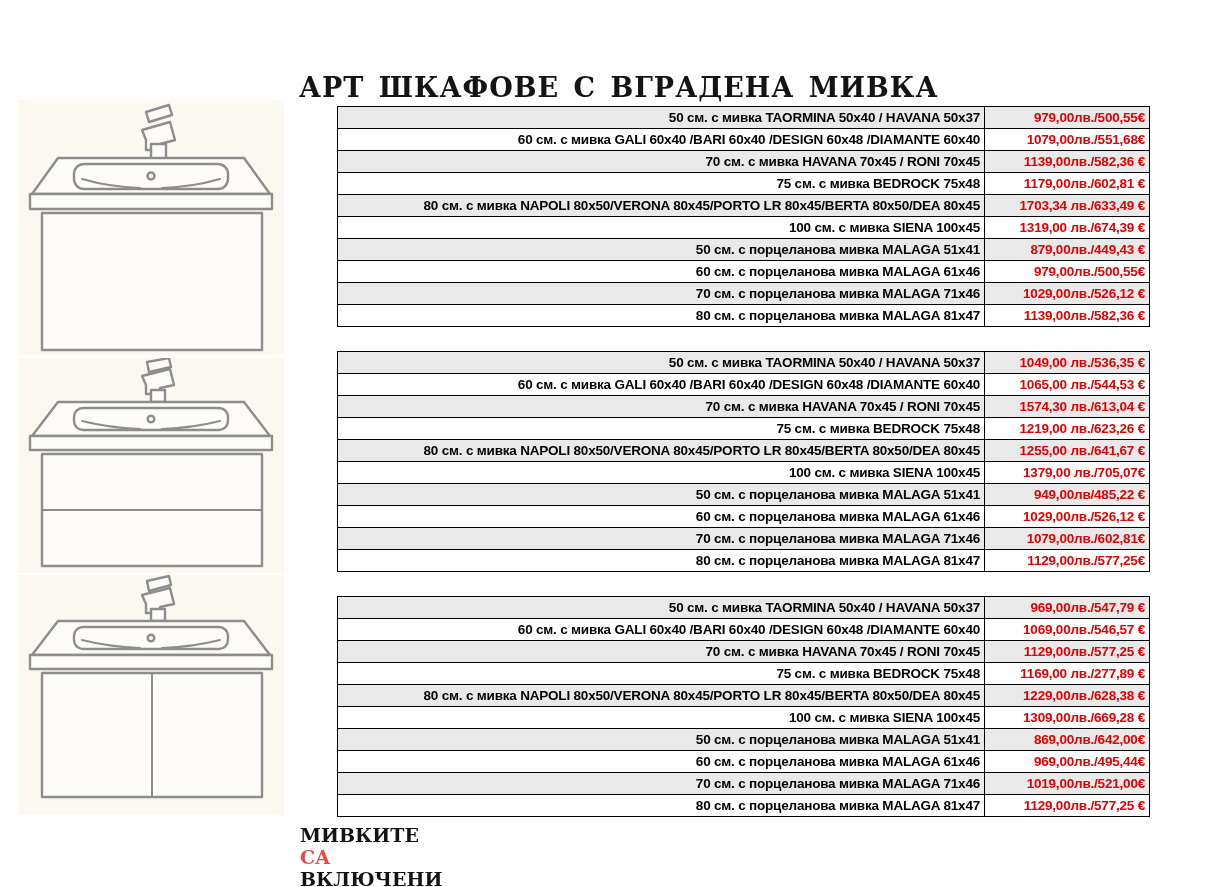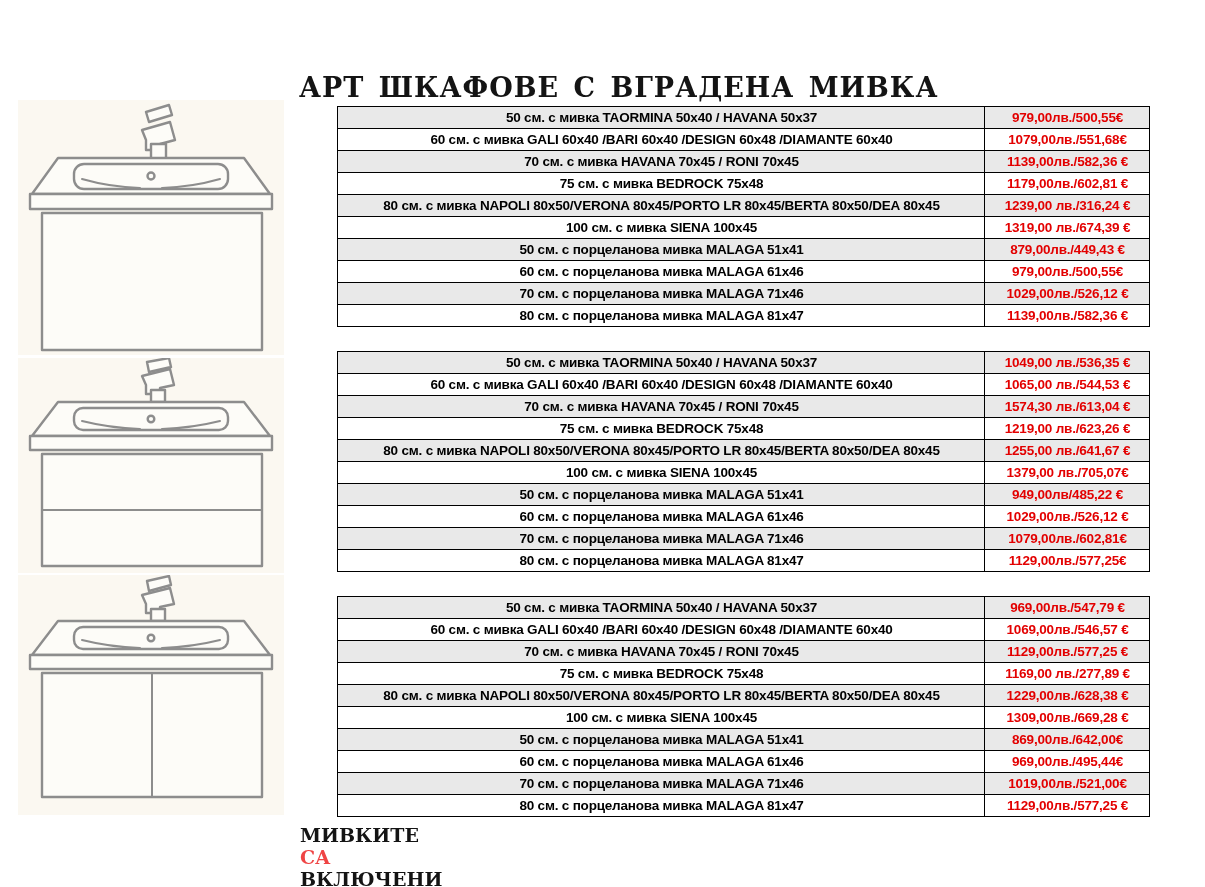--- a/index.html
+++ b/index.html
@@ -29,22 +29,22 @@
     table-layout:fixed;
   }
   #table1{top:106px;}
   #table2{top:351px;}
   #table3{top:596px;}
   table.tbl td{
     border:1.6px solid #000;height:21px;padding:0 4px 0 5px;
     font-weight:bold;font-size:13.5px;letter-spacing:-0.2px;
     white-space:nowrap;overflow:hidden;color:#000;
   }
-  table.tbl td.desc{width:637px;text-align:center;}
-  table.tbl td.price{width:155px;text-align:center;color:#e30000;}
+  table.tbl td.desc{width:637px;text-align:right;}
+  table.tbl td.price{width:155px;text-align:right;color:#e30000;}
   table.tbl tr:nth-child(odd) td{background:#e9e9e9;}
   table.tbl tr:nth-child(even) td{background:#ffffff;}
 
   
   .footer{
     position:absolute;left:300px;top:824px;width:578px;
     display:flex;justify-content:space-between;
     font-family:"DejaVu Serif",serif;font-weight:bold;font-size:19px;
     color:#141414;white-space:nowrap;flex-direction:column;
   }
@@ -133,21 +133,21 @@
         <tr>
           <td class="desc">70 см. с мивка HAVANA 70x45 / RONI 70x45</td>
           <td class="price">1139,00лв./582,36 €</td>
         </tr>
         <tr>
           <td class="desc">75 см. с мивка BEDROCK 75x48</td>
           <td class="price">1179,00лв./602,81 €</td>
         </tr>
         <tr>
           <td class="desc">80 см. с мивка NAPOLI 80x50/VERONA 80x45/PORTO LR 80x45/BERTA 80x50/DEA 80x45</td>
-          <td class="price">1239,00 лв./316,24 €</td>
+          <td class="price">1703,34 лв./633,49 €</td>
         </tr>
         <tr>
           <td class="desc">100 см. с мивка SIENA 100x45</td>
           <td class="price">1319,00 лв./674,39 €</td>
         </tr>
         <tr>
           <td class="desc">50 см. с порцеланова мивка MALAGA 51x41</td>
           <td class="price">879,00лв./449,43 €</td>
         </tr>
         <tr>

